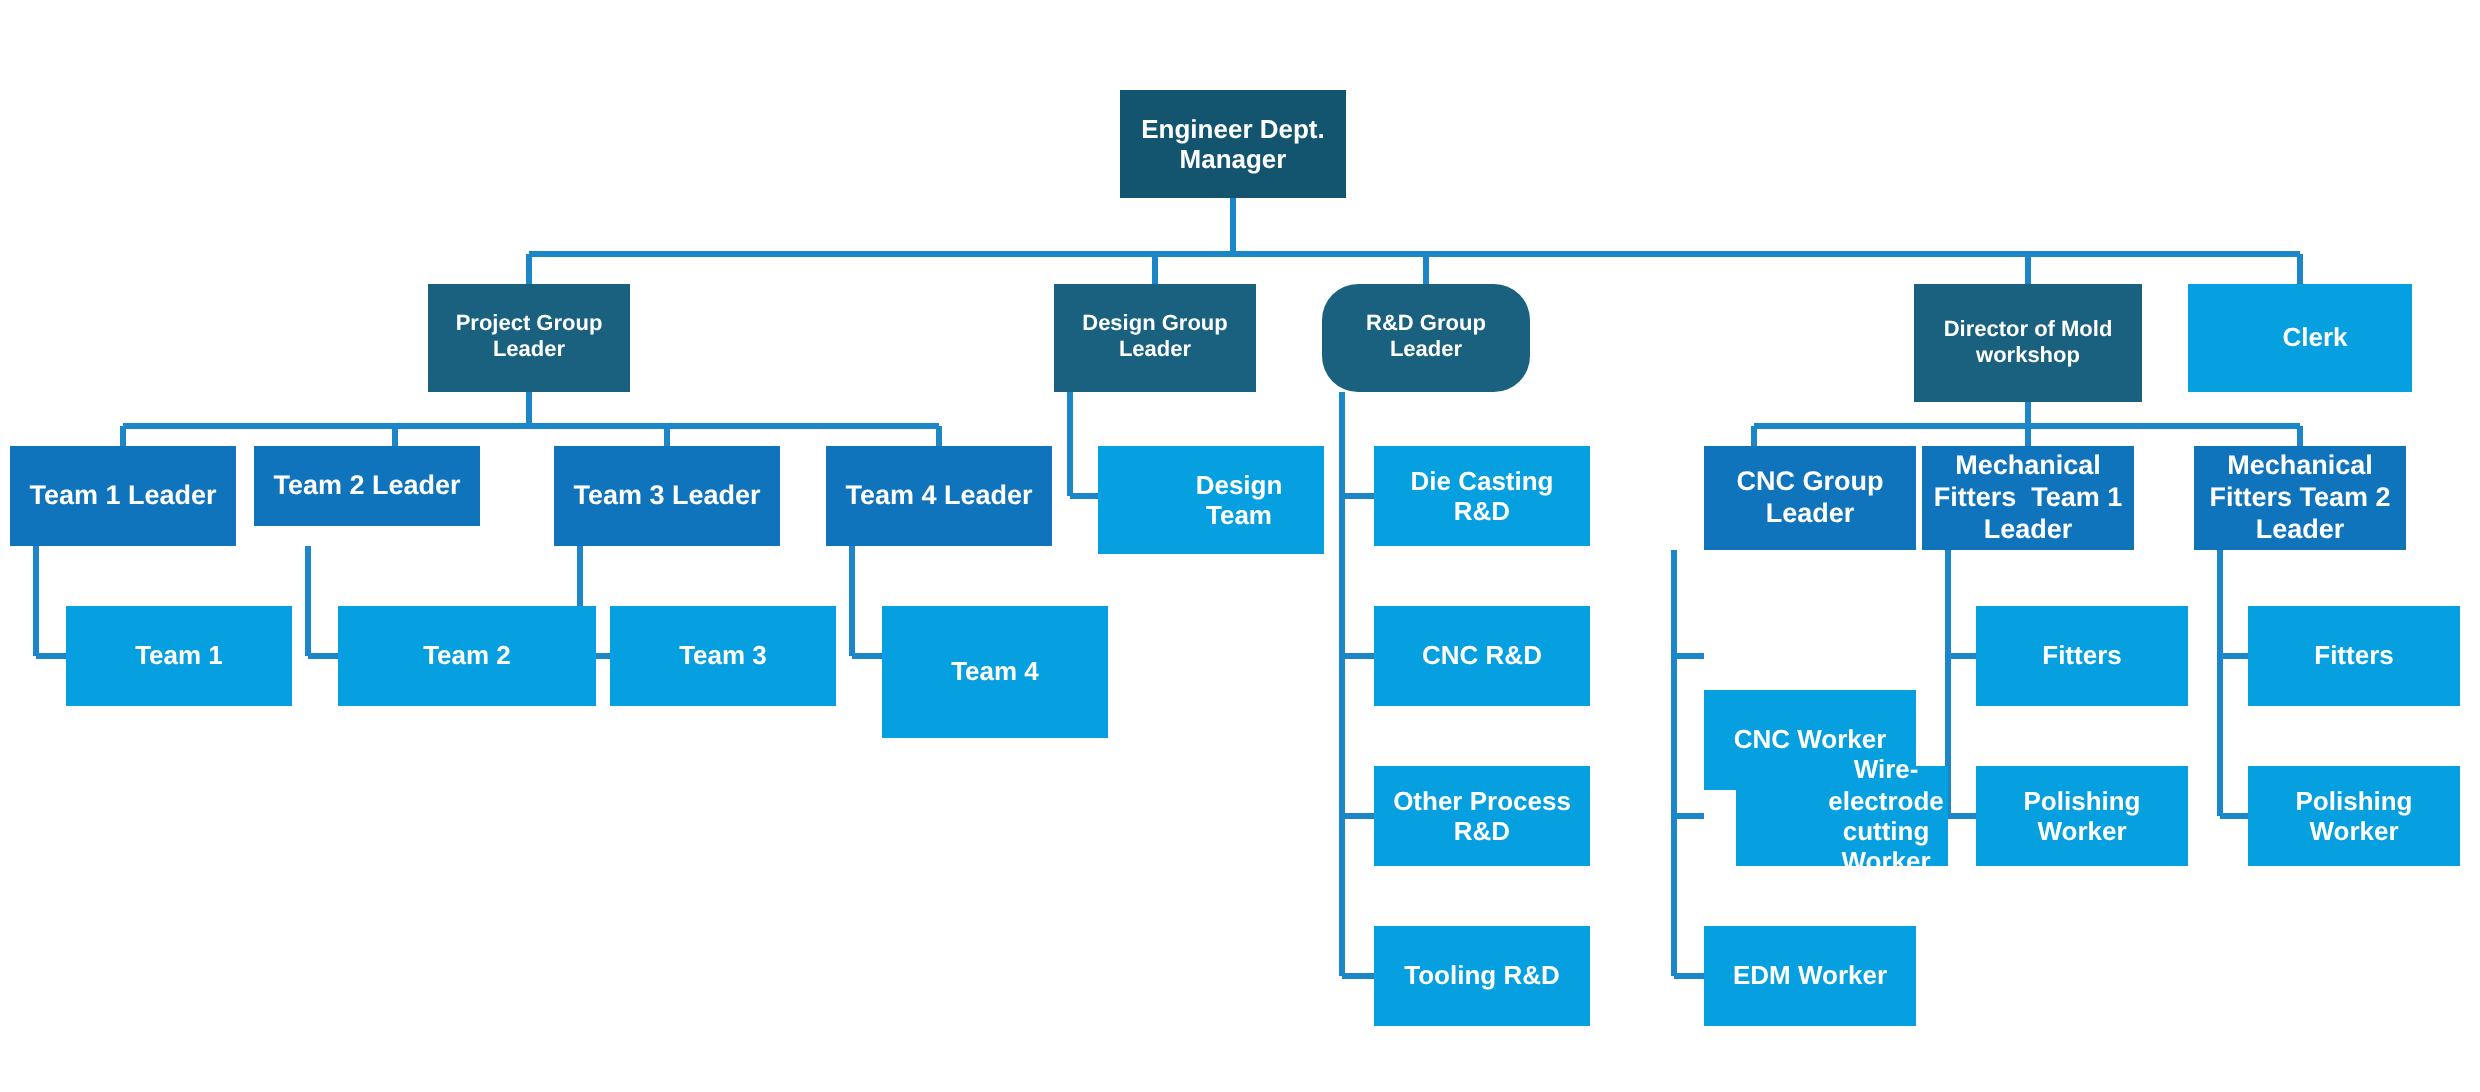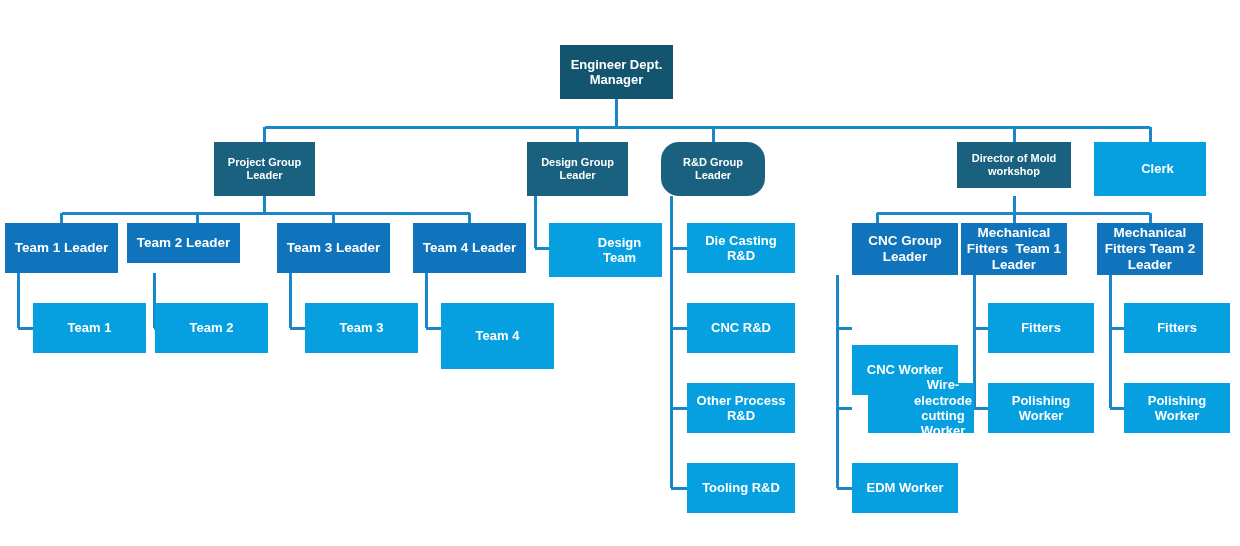--- a/index.html
+++ b/index.html
@@ -95,29 +95,29 @@
     </svg>
   <div id="node-layer">
       <div class="node lvl-root" style="left: 560px; top: 45px; width: 113px; height: 54px;">Engineer Dept.
 Manager</div>
       <div class="node lvl-group" style="left: 214px; top: 142px; width: 101px; height: 54px;">Project Group
 Leader</div>
       <div class="node lvl-group" style="left: 527px; top: 142px; width: 101px; height: 54px;">Design Group
 Leader</div>
       <div class="node lvl-group" style="left: 661px; top: 142px; width: 104px; height: 54px; border-radius: 18px;">R&amp;D Group
 Leader</div>
-      <div class="node lvl-group" style="left: 957px; top: 142px; width: 114px; height: 46px;">Director of Mold
+      <div class="node lvl-group" style="left: 957px; top: 142px; width: 114px; height: 59px;">Director of Mold
 workshop</div>
       <div class="node lvl-leaf" style="left: 1094px; top: 142px; width: 112px; height: 54px; padding-left: 19px;">Clerk</div>
       <div class="node lvl-mid" style="left: 5px; top: 223px; width: 113px; height: 50px; text-align: right;">Team 1 Leader</div>
       <div class="node lvl-mid" style="left: 127px; top: 223px; width: 113px; height: 40px;">Team 2 Leader</div>
       <div class="node lvl-mid" style="left: 277px; top: 223px; width: 113px; height: 50px;">Team 3 Leader</div>
       <div class="node lvl-mid" style="left: 413px; top: 223px; width: 113px; height: 50px;">Team 4 Leader</div>
       <div class="node lvl-leaf" style="left: 33px; top: 303px; width: 113px; height: 50px;">Team 1</div>
-      <div class="node lvl-leaf" style="left: 155px; top: 303px; width: 113px; height: 50px;">Team 2</div>
+      <div class="node lvl-leaf" style="left: 169px; top: 303px; width: 129px; height: 50px;">Team 2</div>
       <div class="node lvl-leaf" style="left: 305px; top: 303px; width: 113px; height: 50px;">Team 3</div>
       <div class="node lvl-leaf" style="left: 441px; top: 303px; width: 113px; height: 66px;">Team 4</div>
       <div class="node lvl-leaf" style="left: 549px; top: 223px; width: 113px; height: 54px; padding-left: 32px;">Design Team</div>
       <div class="node lvl-leaf" style="left: 687px; top: 223px; width: 108px; height: 50px;">Die Casting R&amp;D</div>
       <div class="node lvl-leaf" style="left: 687px; top: 303px; width: 108px; height: 50px;">CNC R&amp;D</div>
       <div class="node lvl-leaf" style="left: 687px; top: 383px; width: 108px; height: 50px;">Other Process
 R&amp;D</div>
       <div class="node lvl-leaf" style="left: 687px; top: 463px; width: 108px; height: 50px;">Tooling R&amp;D</div>
       <div class="node lvl-mid" style="left: 824px; top: 223px; width: 106px; height: 52px; margin-left: 28px;">CNC Group
 Leader</div>

